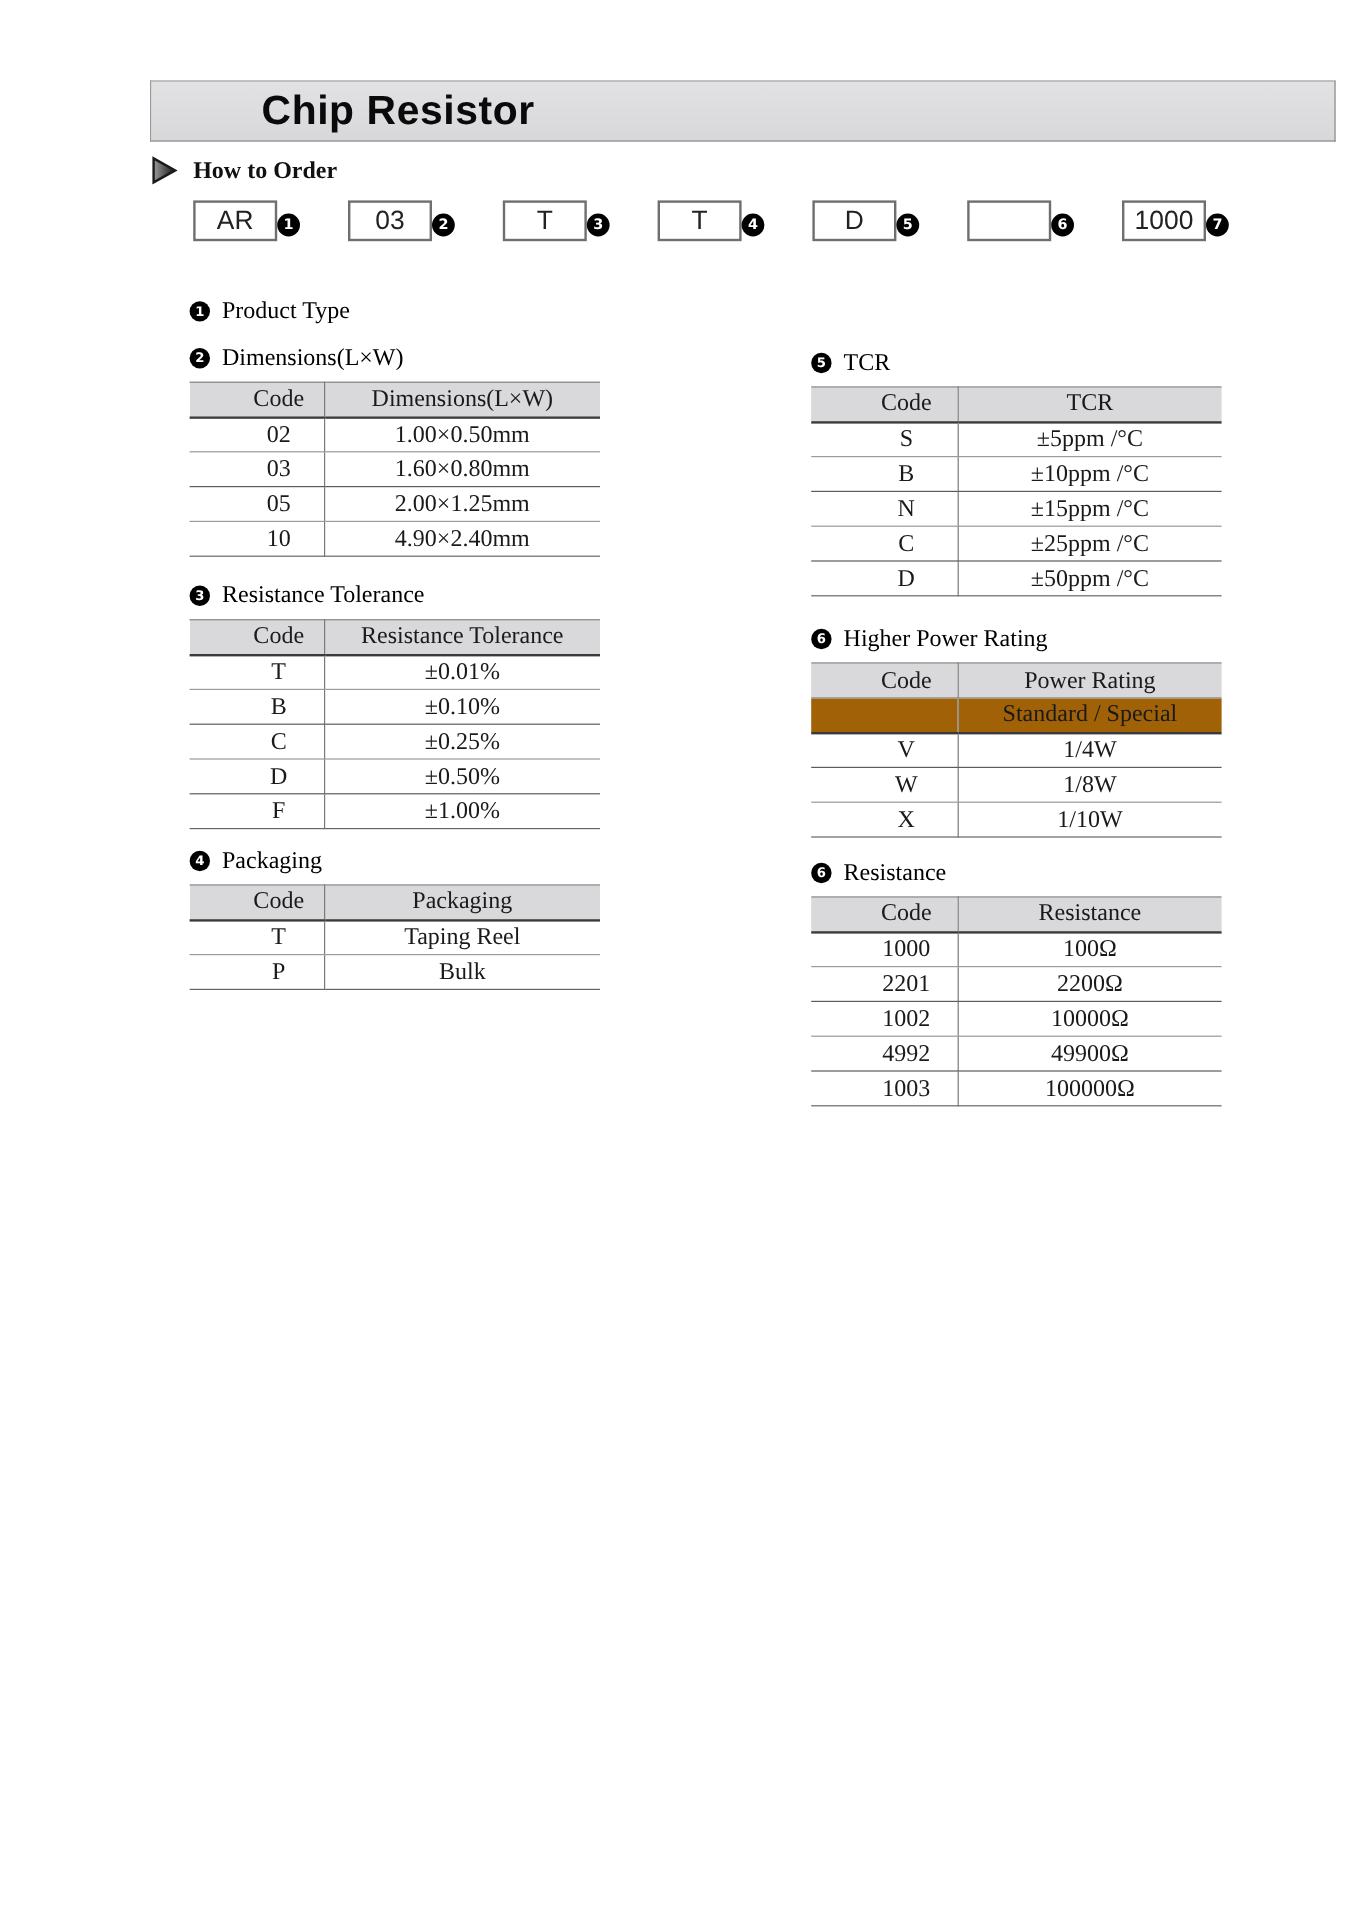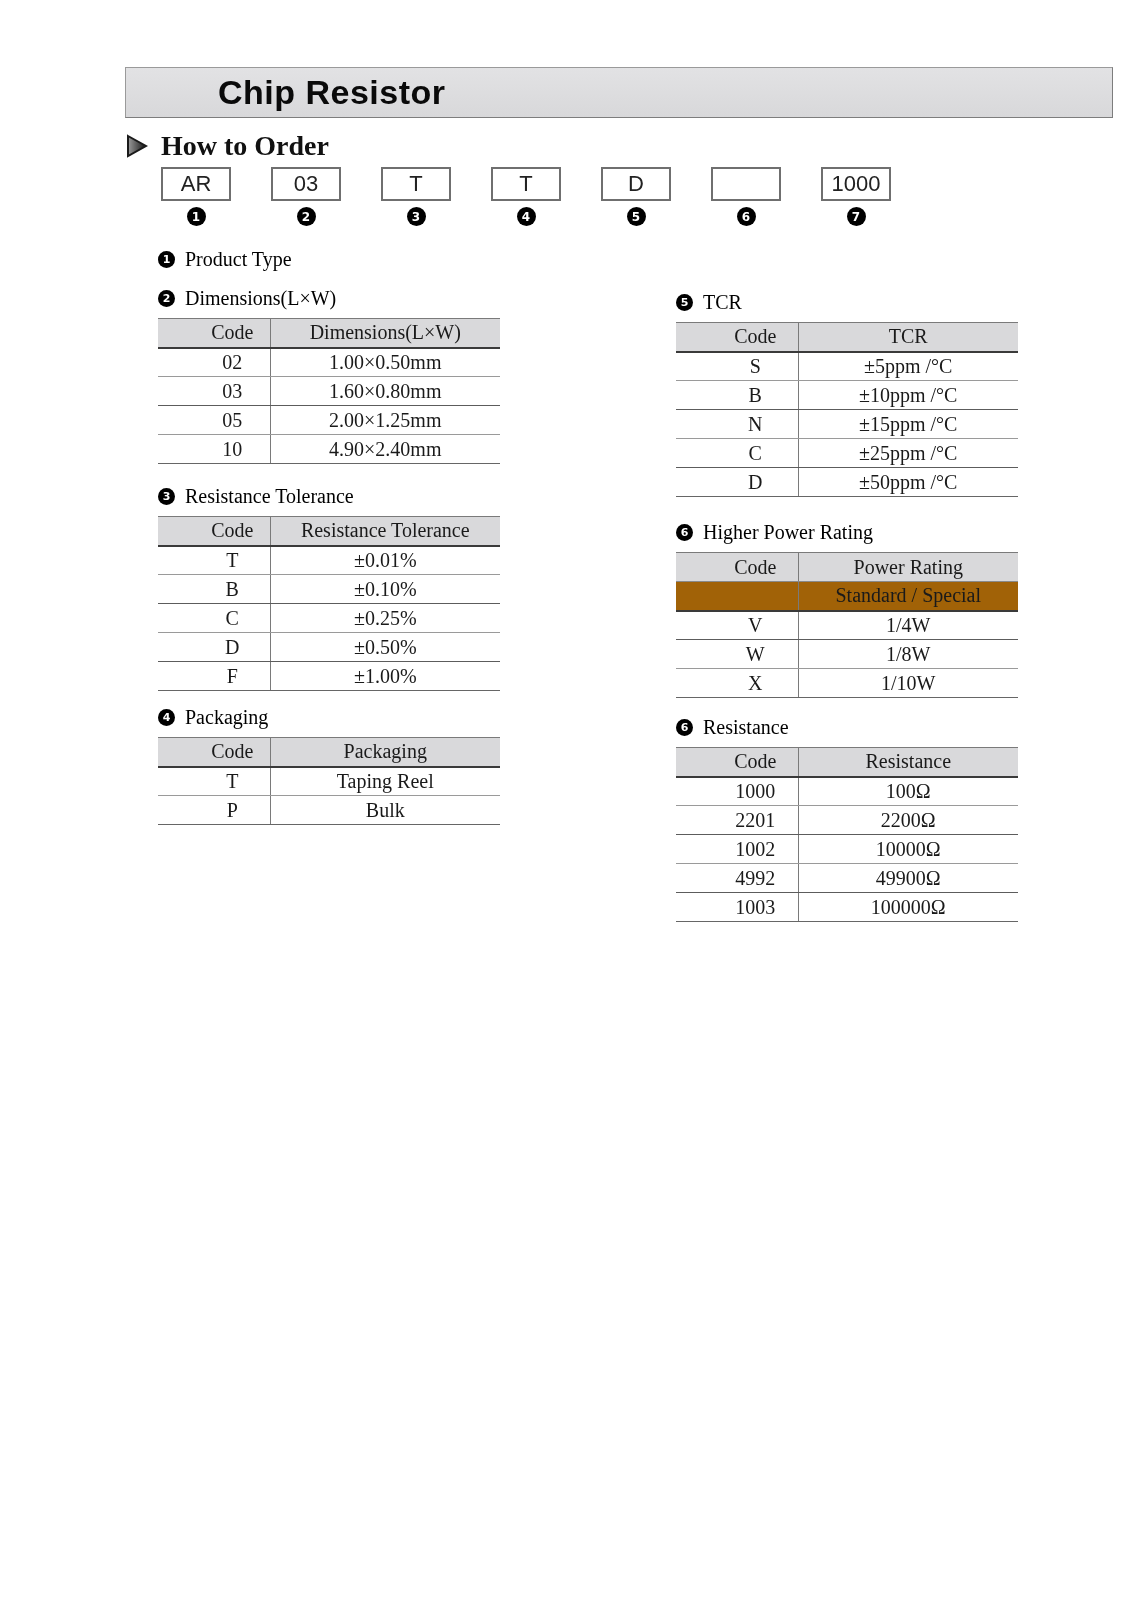--- a/index.html
+++ b/index.html
@@ -28,28 +28,28 @@
     padding-left:92px;letter-spacing:0.5px;
   }
   
   .hto-head{
     position:absolute;left:78px;top:130px;
     display:flex;align-items:center;gap:13px;
   }
   .hto-head .tri{display:block;}
   .hto-head .hto-label{
     font-family:"Liberation Serif", serif;
-    font-weight:bold;font-size:28px;color:#111;
+    font-weight:bold;font-size:20px;color:#111;
   }
   
   .order-row{
     position:absolute;left:113px;top:167px;
     display:flex;gap:40px;
   }
-  .order-unit{display:flex;flex-direction:column;align-items:center;}
+  .order-unit{display:flex;flex-direction:row;align-items:center;}
   .order-box{
     width:70px;height:34px;box-sizing:border-box;
     border:2px solid #6f6f6f;background:#fff;
     display:flex;align-items:center;justify-content:center;
     font-family:"Liberation Sans", sans-serif;
     font-size:22px;color:#222;
   }
   .num-badge{
     margin-top:6px;
     width:19px;height:19px;border-radius:50%;

